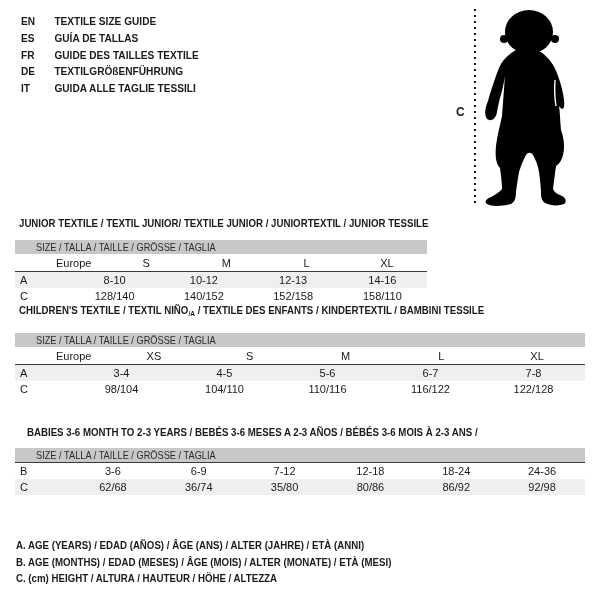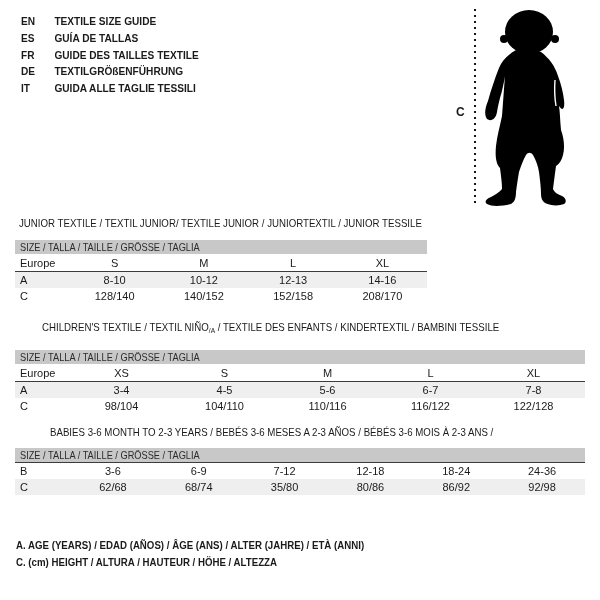--- a/index.html
+++ b/index.html
@@ -18,29 +18,29 @@
   .figure { position:absolute; left:450px; top:0; width:130px; height:215px; }
   .dotline {
     position:absolute; left:24px; top:9px; width:2px; height:198px;
     background:repeating-linear-gradient(to bottom, #141414 0 2.4px, transparent 2.4px 6px);
   }
   .hlabel { position:absolute; left:6px; top:105px; font-weight:bold; font-size:12px; }
   .baby { position:absolute; left:33px; top:8px; }
 
   
   .sec { position:absolute; left:15px; }
-  .sec-title { font-weight:normal; font-size:11px; line-height:13px; padding-left:4px;text-align:center; }
-  .sec-title.two { line-height:15px; }
+  .sec-title { font-weight:bold; font-size:11px; line-height:13px; padding-left:4px; }
+  .sec-title.two { line-height:15px;margin-left:8px; }
   .m10 { margin-bottom:10px; } .m13 { margin-bottom:13px; } .m8 { margin-bottom:8px; }
   .bar {
     height:14px; background:#c8c8c8; color:#2b2b2b; font-size:10.5px;
-    display:flex; align-items:center; padding-left:5px; box-sizing:border-box;
+    display:flex; align-items:center; padding-left:21px; box-sizing:border-box;
   }
   .row { display:grid; height:16px; align-items:center; font-size:11px; }
-  .row.hdr { height:17px; }
+  .row.hdr { height:17px;margin-left:36px; }
   .g5 { grid-template-columns:55px repeat(4,1fr); }
   .g6 { grid-template-columns:55px repeat(5,1fr); }
   .g7 { grid-template-columns:55px repeat(6,1fr); }
   .lbl { padding-left:5px; text-align:left; }
   .c { text-align:center; }
   .sep { height:1px; background:#3c3c3c; }
   .shade { background:#efefef; }
   .w1 { width:412px; } .w2 { width:570px; }
   .sub { font-size:7.5px; vertical-align:-2px; }
 
@@ -127,26 +127,26 @@
         <div class="c">8-10</div>
         <div class="c">10-12</div>
         <div class="c">12-13</div>
         <div class="c">14-16</div>
       </div>
       <div class="row g5">
         <div class="lbl">C</div>
         <div class="c">128/140</div>
         <div class="c">140/152</div>
         <div class="c">152/158</div>
-        <div class="c">208/170</div>
-      </div>
-    </div>
-  </div>
-
-  <div class="sec" style="top:321px;">
+        <div class="c">158/110</div>
+      </div>
+    </div>
+  </div>
+
+  <div class="sec" style="top:304px;">
     <div class="sec-title m13"><span class="cond"><span>CHILDREN'S TEXTILE / TEXTIL NIÑO</span><span class="sub">/A</span><span> / TEXTILE DES ENFANTS / KINDERTEXTIL / BAMBINI TESSILE</span></span></div>
     <div class="w2">
       <div class="bar">
           <span class="cond">SIZE / TALLA / TAILLE / GRÖSSE / TAGLIA</span>
         </div>
       <div class="row hdr g6">
         <div class="lbl">Europe</div>
         <div class="c">XS</div>
         <div class="c">S</div>
         <div class="c">M</div>
@@ -187,27 +187,28 @@
         <div class="c">3-6</div>
         <div class="c">6-9</div>
         <div class="c">7-12</div>
         <div class="c">12-18</div>
         <div class="c">18-24</div>
         <div class="c">24-36</div>
       </div>
       <div class="row g7 shade">
         <div class="lbl">C</div>
         <div class="c">62/68</div>
-        <div class="c">68/74</div>
+        <div class="c">36/74</div>
         <div class="c">35/80</div>
         <div class="c">80/86</div>
         <div class="c">86/92</div>
         <div class="c">92/98</div>
       </div>
     </div>
   </div>
 
   <div class="notes">
     <div><span class="cond">A. AGE (YEARS) / EDAD (AÑOS) / ÂGE (ANS) / ALTER (JAHRE) / ETÀ (ANNI)</span></div>
+    <div><span class="cond">B. AGE (MONTHS) / EDAD (MESES) / ÂGE (MOIS) / ALTER (MONATE) / ETÀ (MESI)</span></div>
     <div><span class="cond">C. (cm) HEIGHT / ALTURA / HAUTEUR / HÖHE / ALTEZZA</span></div>
   </div>
 
 </div>
 
 </body></html>

